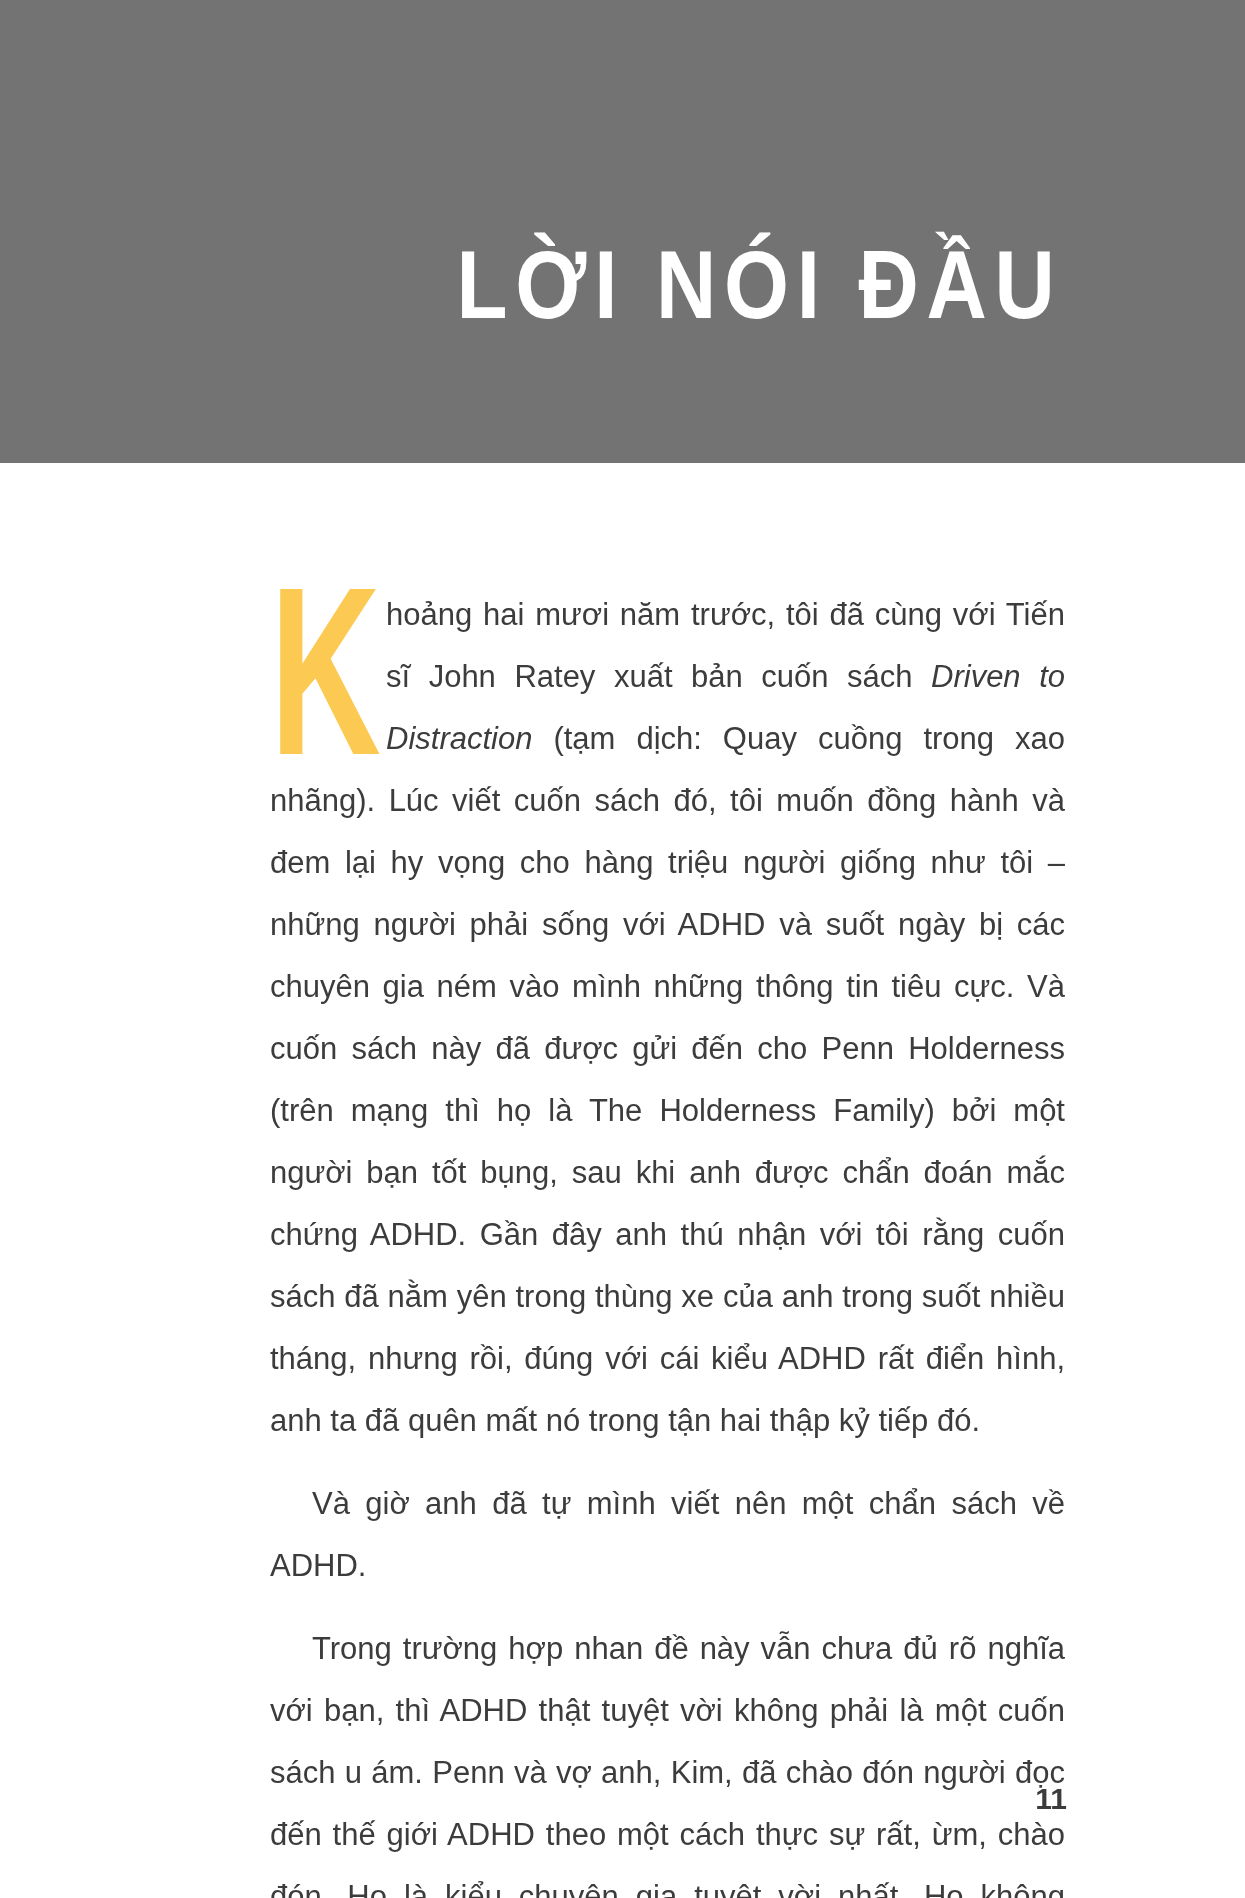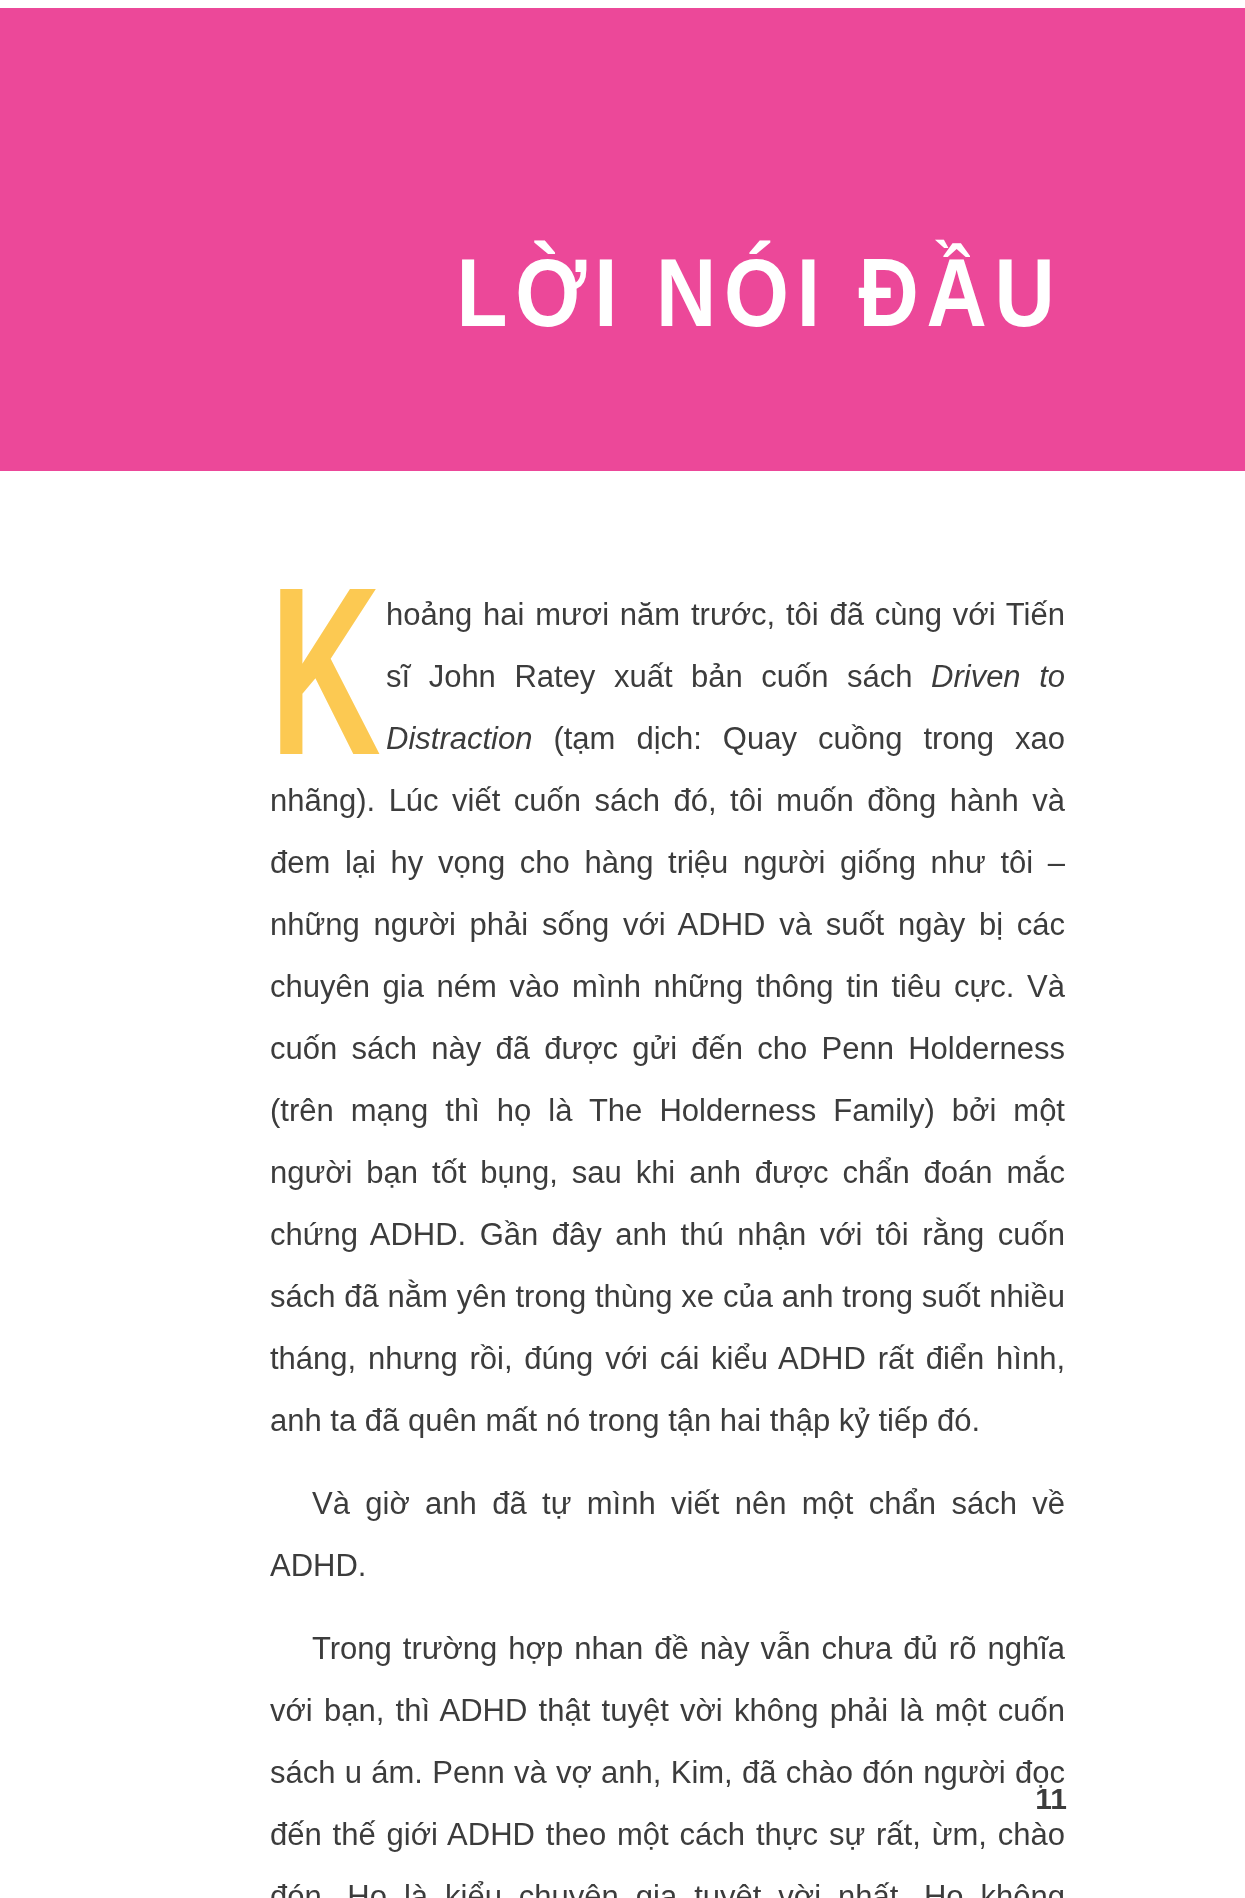--- a/index.html
+++ b/index.html
@@ -10,25 +10,25 @@
   .page {
     position: relative;
     width: 1245px;
     height: 1898px;
     background: #ffffff;
     font-family: "Liberation Sans", "DejaVu Sans", sans-serif;
     overflow: hidden;
   }
   .banner {
     position: absolute;
-    top: 8px;
+    top: 0;
     left: 0;
     width: 1245px;
     height: 463px;
-    background: #ec4899;
+    background: #737373;
   }
   .chapter-title {
     position: absolute;
     right: 183px;
     top: 236px;
     margin: 0;
     font-size: 97px;
     font-weight: bold;
     line-height: 1;
     letter-spacing: 9px;

